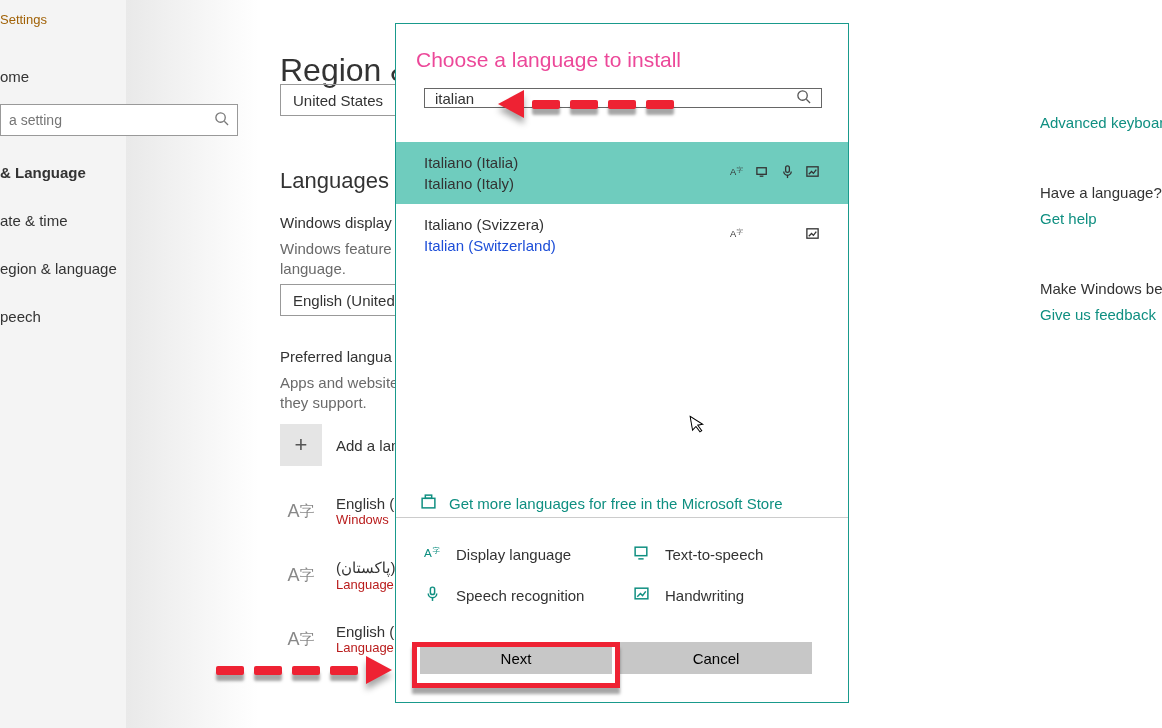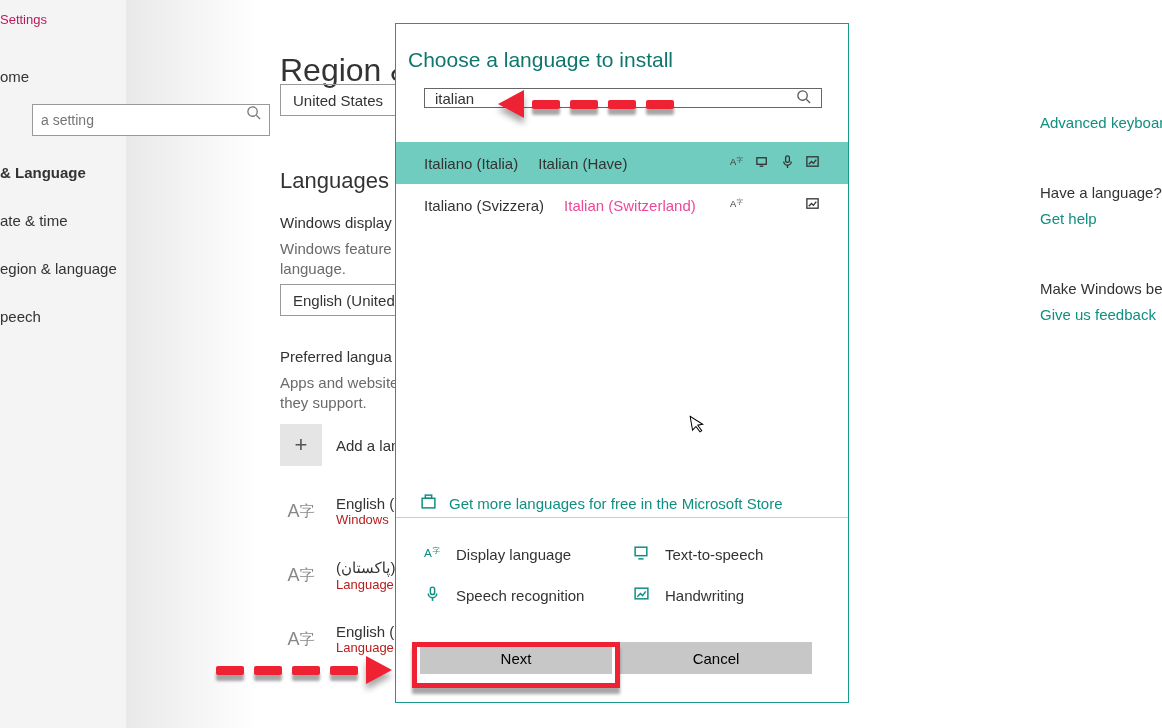--- a/index.html
+++ b/index.html
@@ -1,23 +1,23 @@
 <!DOCTYPE html>
 <html><head>
 <meta charset="utf-8">
 <style>
 * { box-sizing: border-box; margin: 0; padding: 0; font-family: "Segoe UI", -apple-system, sans-serif; }
 html, body { width: 1162px; height: 728px; overflow: hidden; background: #fff; position: relative; }
 
 
 .sidebar { position: absolute; left: 0; top: 0; width: 258px; height: 728px; background: #f4f4f4; }
 .sidebar-edge { position: absolute; right: 0; top: 0; width: 132px; height: 728px; background: linear-gradient(90deg, #e9e9e9, #fff); }
-.sidebar-title { position: absolute; left: 0; top: 12px; font-size: 13px; color: #be185d; }
+.sidebar-title { position: absolute; left: 0; top: 12px; font-size: 13px; color: #a16207; }
 .sidebar-home { position: absolute; left: 0; top: 68px; font-size: 15px; color: #333; }
-.search-setting { position: absolute; left: 0; top: 104px; width: 238px; height: 32px; border: 1px solid #999; background: #fff; display: flex; padding: 0 8px; margin-left: 32px; }
+.search-setting { position: absolute; left: 0; top: 104px; width: 238px; height: 32px; border: 1px solid #999; background: #fff; display: flex; align-items: center; padding: 0 8px; }
 .search-setting input { border: none; outline: none; flex: 1; font-size: 14px; color: #555; background: transparent; }
 .search-setting .icn { color: #777; font-size: 14px; }
 .nav-item { position: absolute; left: 0; font-size: 15px; color: #333; }
 .nav-item.active { font-weight: 600; }
 .nav-item.n1 { top: 164px; }
 .nav-item.n2 { top: 212px; }
 .nav-item.n3 { top: 260px; }
 .nav-item.n4 { top: 308px; }
 
 
@@ -49,34 +49,34 @@
 .rlink { color: #0f8f81; }
 .rtext { color: #333; }
 .r1 { position: absolute; top: 114px; }
 .r2 { position: absolute; top: 184px; }
 .r3 { position: absolute; top: 210px; }
 .r4 { position: absolute; top: 280px; }
 .r5 { position: absolute; top: 306px; }
 
 
 .dialog { position: absolute; left: 395px; top: 23px; width: 454px; height: 680px; background: #fff; border: 1px solid #199a8c; }
-.dlg-title { position: absolute; left: 12px; top: 24px; font-size: 21px; color: #0f766e; font-weight: 400; }
+.dlg-title { position: absolute; left: 20px; top: 24px; font-size: 21px; color: #ec4899; font-weight: 400; }
 .dlg-search { position: absolute; left: 28px; top: 64px; width: 398px; height: 20px; border: 1px solid #666; display: flex; align-items: center; padding: 0 10px; }
 .dlg-search input { border: none; outline: none; flex: 1; font-size: 15px; color: #333; background: transparent; }
 .dlg-search .icn { color: #555; font-size: 14px; }
 
 .result-list { position: absolute; left: 0; top: 118px; width: 100%; }
 .result { width: 100%; padding: 12px 28px; display: flex; align-items: center; justify-content: space-between; }
 .result.selected { background: #6fccbe; }
 .result.alt { background: #fff; }
-.result .left { display: flex; flex-direction: row; gap: 20px; }
+.result .left { display: flex; flex-direction: column; gap: 4px; }
 .result .native { font-size: 15px; color: #333; }
 .result .english { font-size: 15px; color: #333; }
 .result.selected .english { color: #333; }
-.result.alt .english { color: #ec4899; }
+.result.alt .english { color: #1d4ed8; }
 .result .icons { display: flex; gap: 10px; font-size: 14px; color: #333; }
 
 .dlg-storelink { position: absolute; left: 24px; bottom: 189px; display: flex; align-items: center; gap: 12px; font-size: 15px; color: #0f8f81; }
 .dlg-storelink .gift { color: #0f8f81; }
 
 .dlg-divider { position: absolute; left: 0; bottom: 184px; width: 100%; height: 1px; background: #ccc; }
 
 .feature-icons { position: absolute; left: 28px; bottom: 96px; width: 398px; display: grid; grid-template-columns: 1fr 1fr; row-gap: 20px; column-gap: 20px; }
 .fi { display: flex; align-items: center; gap: 14px; font-size: 15px; color: #333; }
 .fi .icn { color: #0f8f81; font-size: 16px; width: 18px; }
@@ -187,21 +187,21 @@
           <circle cx="7" cy="7" r="5"></circle>
           <line x1="11" y1="11" x2="15" y2="15"></line>
         </svg>
     </span>
   </div>
 
   <div class="result-list">
     <div class="result selected">
       <div class="left">
         <span class="native">Italiano (Italia)</span>
-        <span class="english">Italian (Have)</span>
+        <span class="english">Italiano (Italy)</span>
       </div>
       <div class="icons">
         <span><svg class="icon-s" viewBox="0 0 16 16">
               <text x="0" y="12" font-size="10" fill="currentColor" stroke="none">A</text>
               <text x="7" y="8" font-size="7" fill="currentColor" stroke="none">字</text>
             </svg></span>
         <span><svg class="icon-s" viewBox="0 0 16 16">
               <rect x="2" y="4" width="10" height="7"></rect>
               <line x1="5" y1="13" x2="9" y2="13"></line>
             </svg></span>

